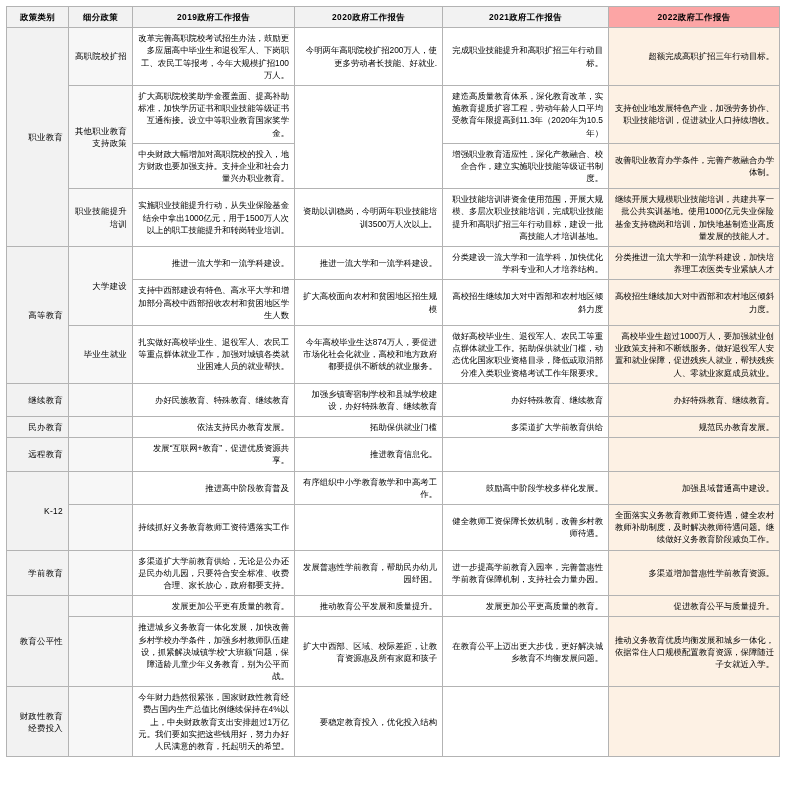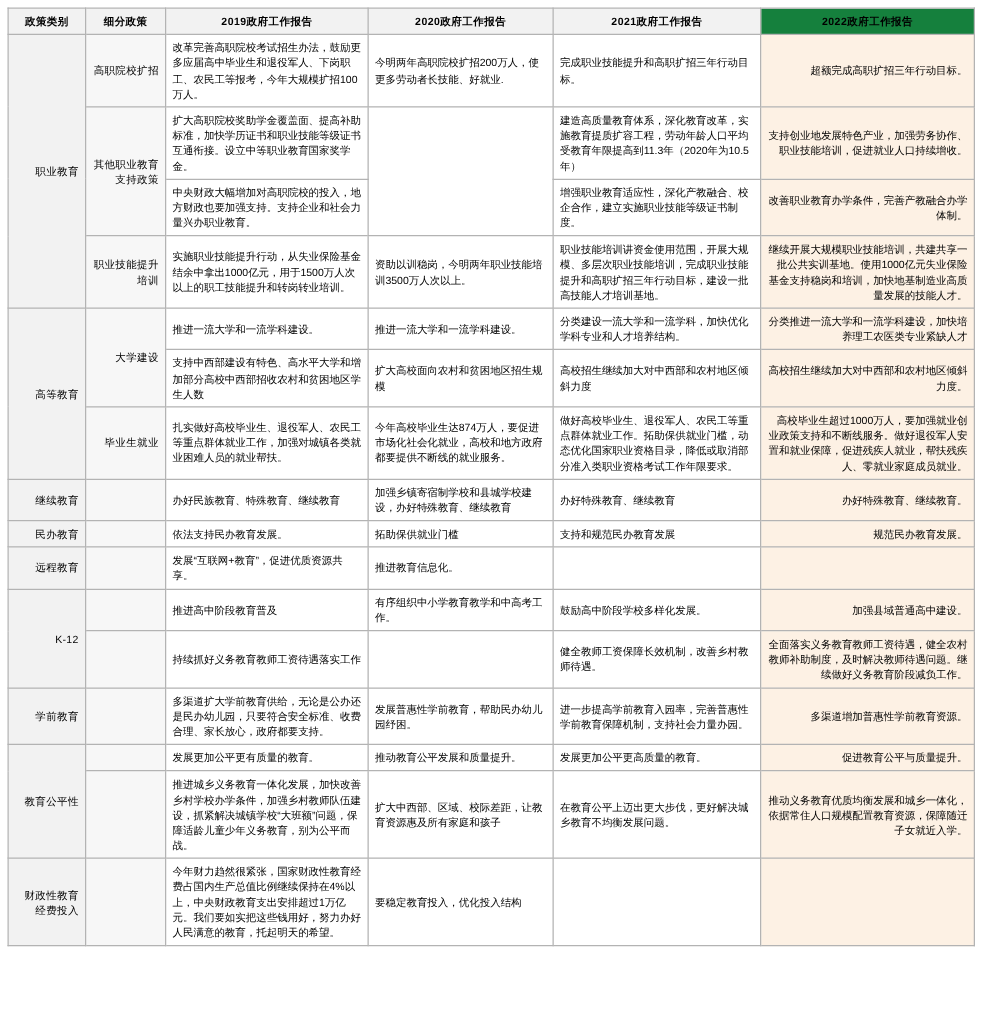--- a/index.html
+++ b/index.html
@@ -39,38 +39,38 @@
   }
   thead th {
     background: #f2f2f2;
     font-weight: bold;
     text-align: center;
     font-size: 9.4px;
     padding: 6px 4px;
     letter-spacing: 0.4px;
   }
   thead th.head-2022 {
-    background: #15803d;
+    background: #fca5a5;
     color: #000000;
   }
   td.cat, td.sub {
     text-align: right;
     background: #f2f2f2;
     font-size: 9px;
     letter-spacing: 0.3px;
   }
   td.cat {
     font-weight: normal;
   }
   td.sub {
     background: #f7f7f7;
   }
   td.body {
     background: #ffffff;
-    text-align: left;
+    text-align: right;
   }
   td.y22 {
     background: #fdf1e4;
     text-align: right;
   }
   td.empty { background: #ffffff; }
   td.y22.empty { background: #fdf1e4; }
 </style>
 </head>
 <body>
@@ -154,21 +154,21 @@
         <td class="body">加强乡镇寄宿制学校和县城学校建设，办好特殊教育、继续教育</td>
         <td class="body">办好特殊教育、继续教育</td>
         <td class="y22">办好特殊教育、继续教育。</td>
       </tr>
 
       <tr>
         <td class="cat">民办教育</td>
         <td class="sub"></td>
         <td class="body">依法支持民办教育发展。</td>
         <td class="body">拓助保供就业门槛</td>
-        <td class="body">支持和规范民办教育发展</td>
+        <td class="body">多渠道扩大学前教育供给</td>
         <td class="y22">规范民办教育发展。</td>
       </tr>
 
       <tr>
         <td class="cat">远程教育</td>
         <td class="sub"></td>
         <td class="body">发展“互联网+教育”，促进优质资源共享。</td>
         <td class="body">推进教育信息化。</td>
         <td class="body empty"></td>
         <td class="y22 empty"></td>

